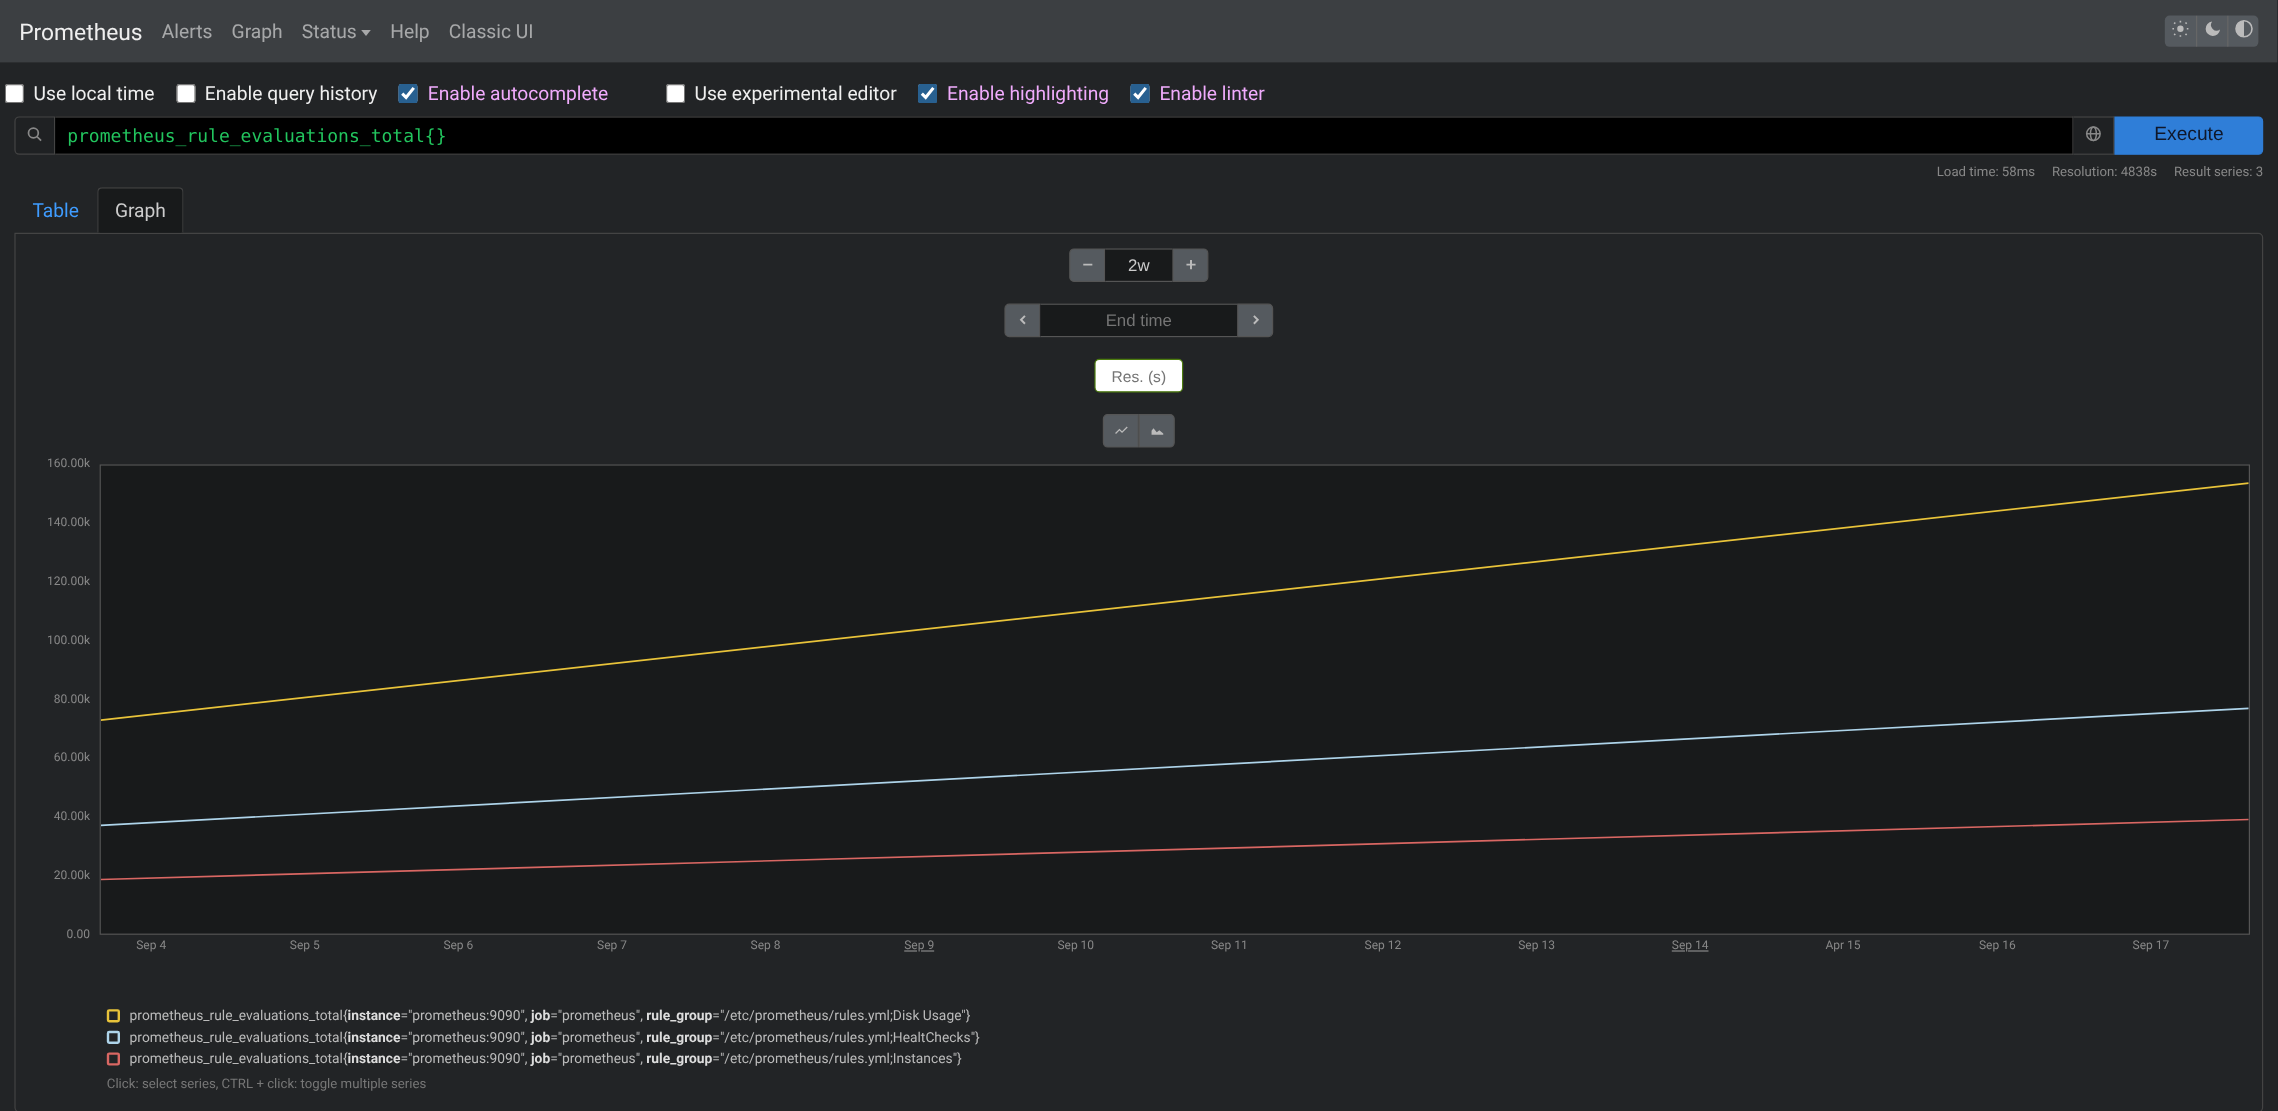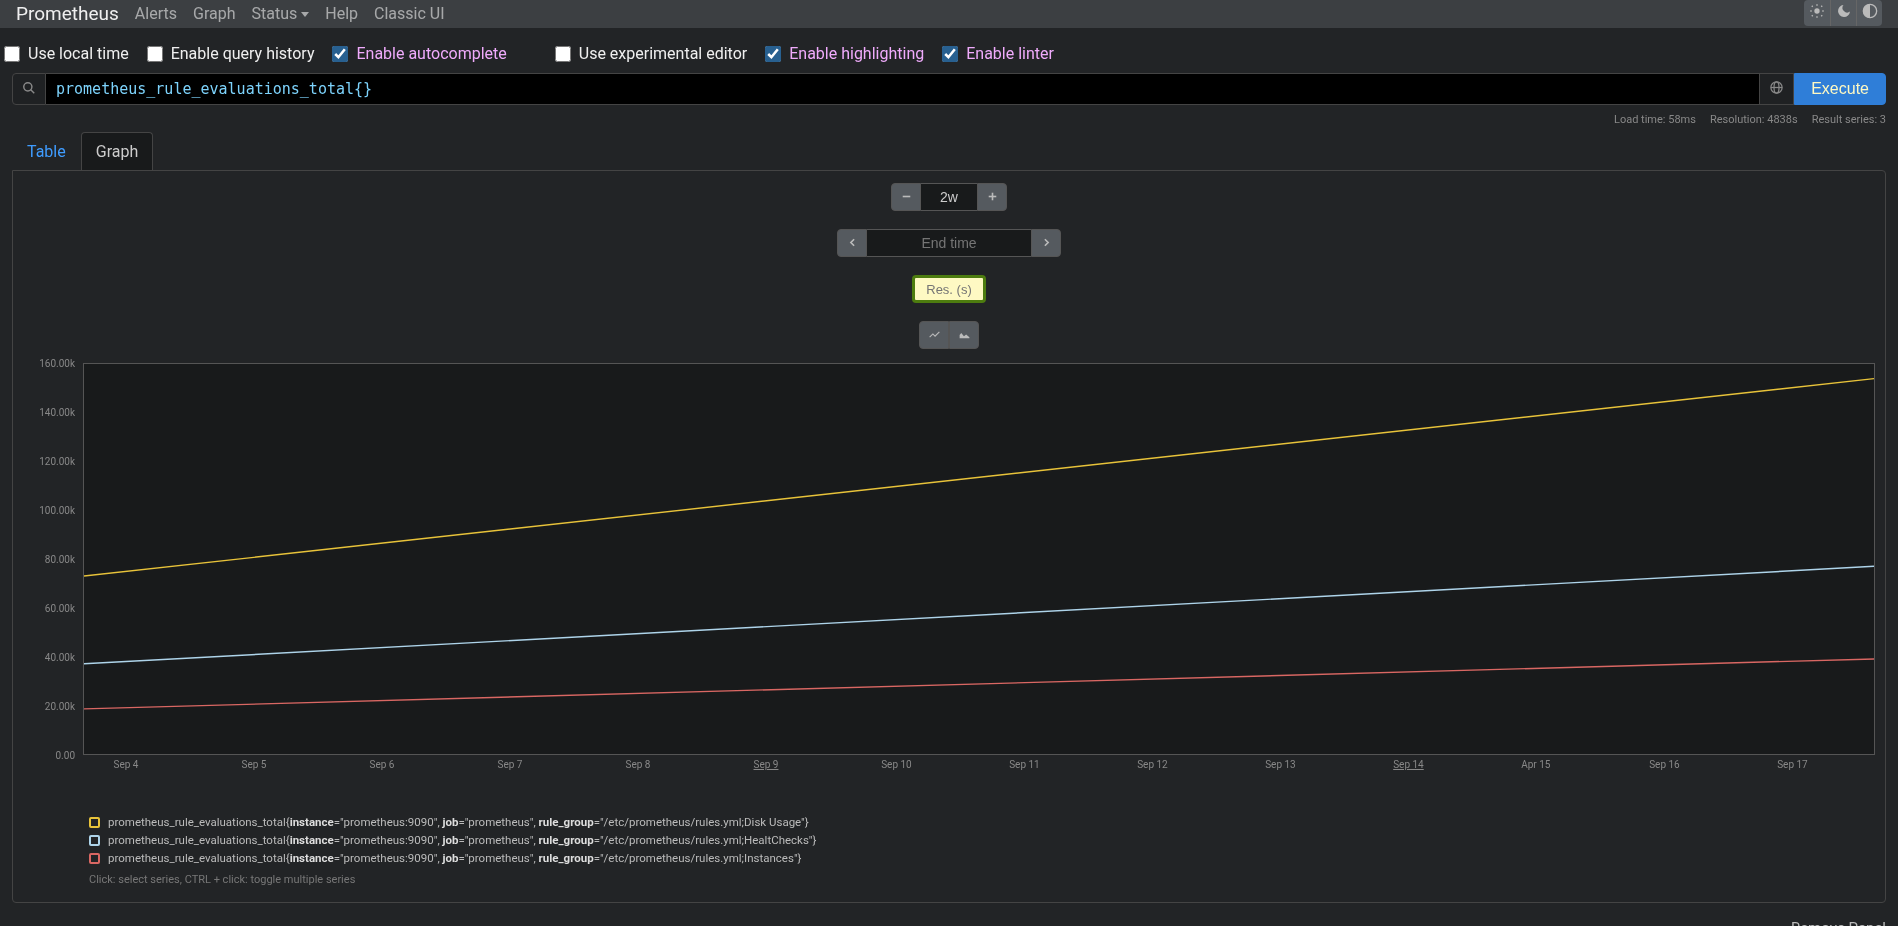--- a/index.html
+++ b/index.html
@@ -1,57 +1,57 @@
 <!DOCTYPE html>
 <html><head>
 <meta charset="utf-8">
 <style>
   *{box-sizing:border-box;margin:0;padding:0;}
   html,body{background:#222426;font-family:-apple-system,BlinkMacSystemFont,"Segoe UI",Roboto,"Helvetica Neue",Arial,sans-serif;color:#efefef;font-size:16px;}
   
-  .navbar{background:#3c3f42;height:28px;display:flex;align-items:flex-start;padding:0 16px;justify-content:space-between;}
+  .navbar{background:#3c3f42;height:52px;display:flex;align-items:center;padding:0 16px;justify-content:space-between;}
   .navbar-left{display:flex;align-items:center;gap:16px;}
   .brand{font-size:19px;color:#efefef;}
   .nav-item{color:rgba(255,255,255,.55);font-size:16px;cursor:pointer;padding:4px 0;}
   .nav-item.has-caret::after{content:"";display:inline-block;margin-left:4px;border-top:5px solid rgba(255,255,255,.55);border-left:4px solid transparent;border-right:4px solid transparent;vertical-align:middle;}
   .theme-btns{display:flex;background:#555a5f;border-radius:4px;overflow:hidden;}
   .theme-btn{width:26px;height:26px;display:flex;align-items:center;justify-content:center;color:#bbb;cursor:pointer;}
   .theme-btn+.theme-btn{border-left:1px solid #666;}
   .theme-btn svg{width:16px;height:16px;}
   
   .opts{display:flex;align-items:center;justify-content:flex-start;padding:16px 4px 10px;gap:48px;}
   .opts-side{display:flex;align-items:center;gap:18px;}
   .chk{display:flex;align-items:center;gap:8px;font-size:16px;color:#efefef;cursor:pointer;}
   .chk input{width:16px;height:16px;accent-color:#286090;}
   .chk.blue span{color:#f0abfc;}
   
   .querybar{display:flex;padding:0 12px;gap:0;}
   .q-search{width:34px;background:#1f2123;border:1px solid #444;border-radius:4px 0 0 4px;display:flex;align-items:center;justify-content:center;color:#888;}
-  .q-input{flex:1;background:#000;border:1px solid #444;border-left:none;color:#7dd3fc;font-family:"SFMono-Regular",Consolas,Menlo,monospace;font-size:15px;padding:6px 10px;outline:none;}
+  .q-input{flex:1;background:#000;border:1px solid #444;border-left:none;color:#22c55e;font-family:"SFMono-Regular",Consolas,Menlo,monospace;font-size:15px;padding:6px 10px;outline:none;}
   .q-globe{width:34px;background:#1f2123;border:1px solid #444;border-left:none;display:flex;align-items:center;justify-content:center;color:#888;}
-  .q-exec{background:#2f7ed8;border:1px solid #2f7ed8;color:#fef9c3;padding:0 16px;font-size:16px;border-radius:0 4px 4px 0;cursor:pointer;}
+  .q-exec{background:#2f7ed8;border:1px solid #2f7ed8;color:#0f172a;padding:0 32px;font-size:16px;border-radius:0 4px 4px 0;cursor:pointer;}
   
   .stats{display:flex;justify-content:flex-end;gap:14px;padding:8px 12px 6px;font-size:11px;color:#888;}
   
   .tabs{display:flex;padding:0 12px;border-bottom:none;}
   .tab{padding:9px 14px;font-size:16px;cursor:pointer;border:1px solid transparent;border-bottom:none;border-radius:4px 4px 0 0;}
   .tab.inactive{color:#3f9cff;}
   .tab.active{background:#181a1b;border-color:#444;color:#ccc;}
   
   .panel{margin:0 12px 12px;border:1px solid #444;border-radius:0 4px 4px 4px;padding:12px 10px 16px;}
   .gcontrols{display:flex;gap:18px;align-items:center;margin-bottom:14px;flex-direction:column;}
   .btngroup{display:flex;}
   .gbtn{width:30px;height:28px;background:#555a5f;border:1px solid #555;display:flex;align-items:center;justify-content:center;color:#bbb;cursor:pointer;}
   .gbtn:first-child{border-radius:4px 0 0 4px;}
   .gbtn:last-child{border-radius:0 4px 4px 0;}
   .gbtn svg{width:13px;height:13px;}
   .ginput{height:28px;background:#181a1b;border:1px solid #555;border-left:none;border-right:none;color:#ccc;text-align:center;font-size:14px;outline:none;}
   .ginput.time{width:56px;}
   .ginput.end{width:164px;}
-  .res-input{width:74px;height:28px;background:#fef9c3;border:3px solid #4d7c0f;border-radius:4px;color:#888;text-align:center;font-size:13px;}
+  .res-input{width:74px;height:28px;background:#ffffff;border:1px solid #4d7c0f;border-radius:4px;color:#888;text-align:center;font-size:13px;}
   
   .chartwrap{position:relative;padding-left:60px;padding-bottom:30px;}
   .plot{position:relative;height:392px;border:1px solid #555;background:#181a1b;overflow:hidden;}
   .yaxis{position:absolute;left:0;top:0;height:392px;width:58px;}
   .ylabel{position:absolute;right:6px;font-size:10px;color:#888;transform:translateY(-50%);}
   .xaxis{position:absolute;left:60px;right:0;bottom:10px;height:16px;}
   .xlabel{position:absolute;font-size:10px;color:#888;transform:translateX(-6%);}
   .plot svg{position:absolute;inset:0;width:100%;height:100%;}
   
   .legend{padding-left:66px;margin-top:28px;}

